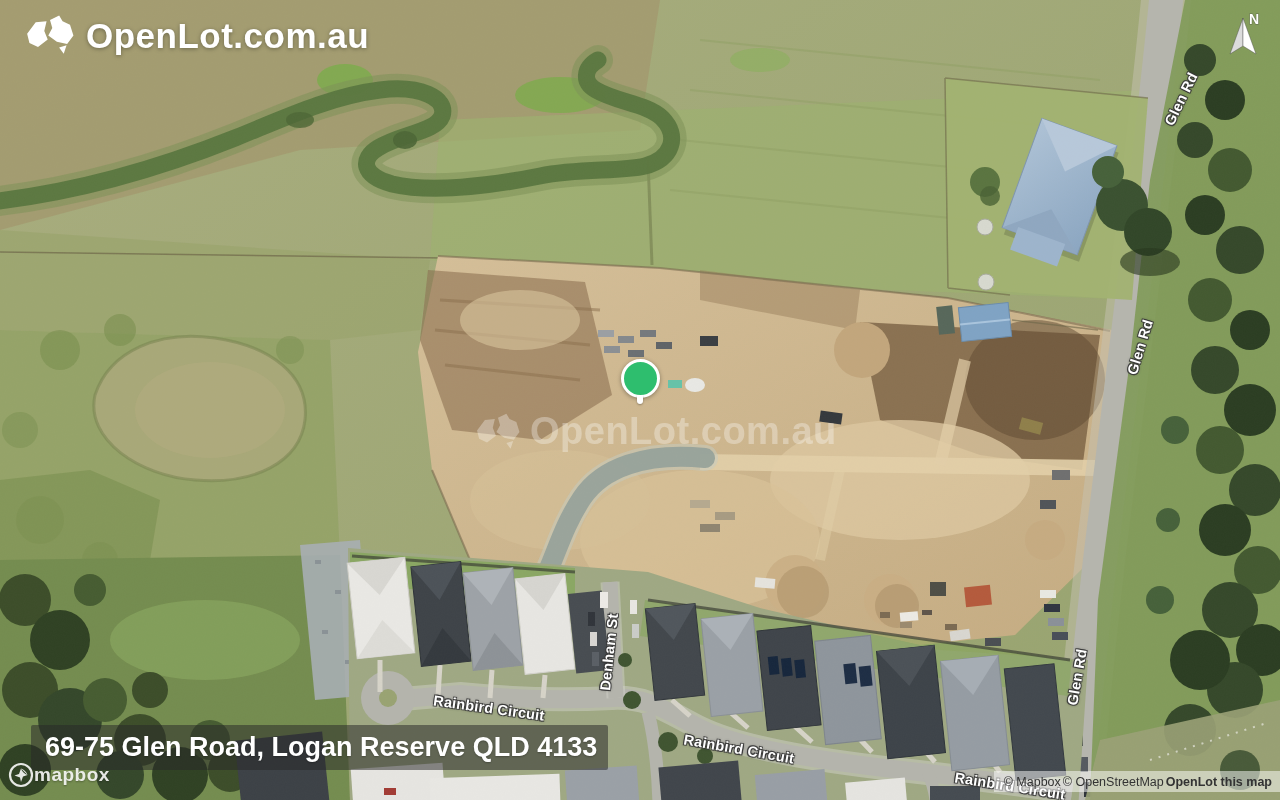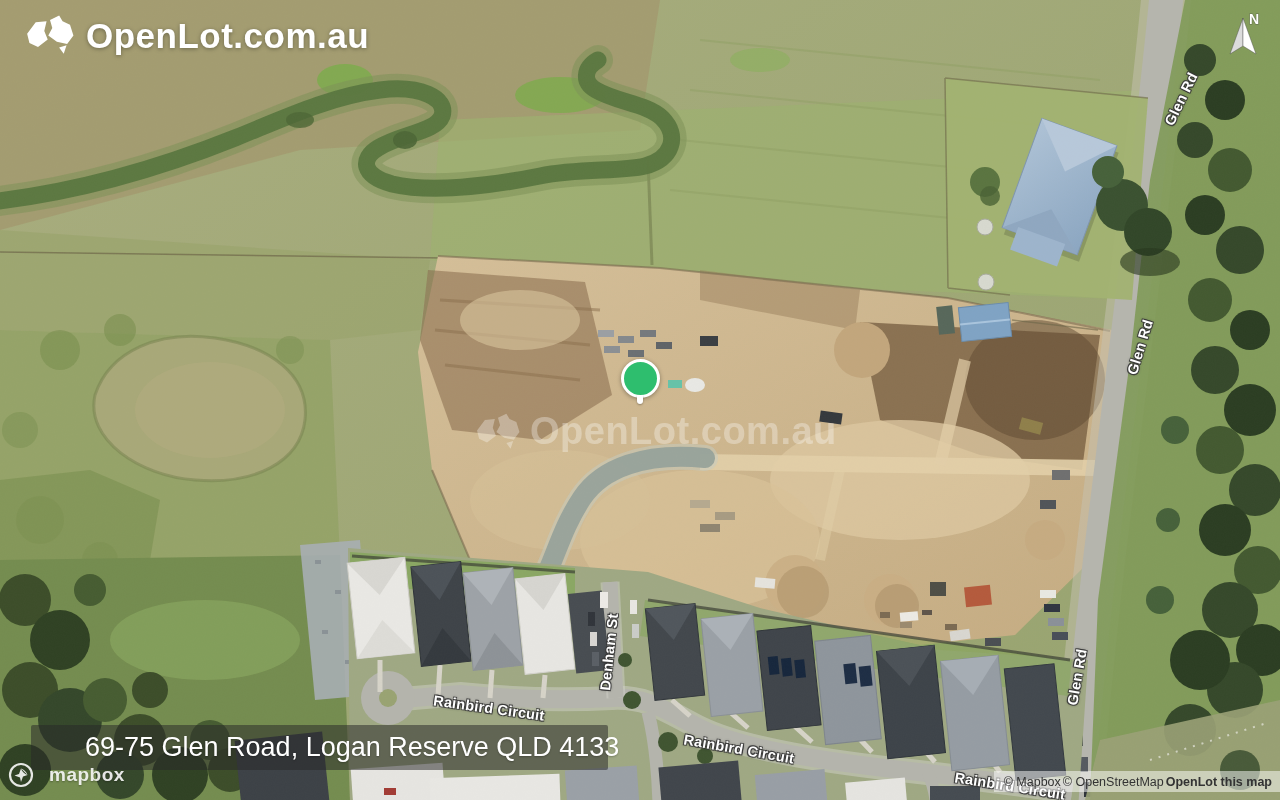--- a/index.html
+++ b/index.html
@@ -32,25 +32,25 @@
   .pin{position:absolute;z-index:12;left:621px;top:359px;width:38px;height:44px;}
   .pin .head{position:absolute;left:0;top:0;width:33px;height:33px;border-radius:50%;
         background:#2ebe6e;border:3px solid #fff;box-shadow:0 1px 4px rgba(0,0,0,.35);}
   .pin .stem{position:absolute;left:16px;top:36px;width:6px;height:9px;background:#fff;
         border-radius:0 0 3px 3px;box-shadow:0 1px 2px rgba(0,0,0,.3);}
 
   
   .addrbar{position:absolute;left:31px;top:725px;width:577px;height:45px;z-index:25;
         background:rgba(40,40,40,.52);border-radius:2px;display:flex;align-items:center;
         padding:0 14px;box-sizing:border-box;}
-  .addrbar span{color:#fff;font-size:27px;font-weight:400;white-space:nowrap;
-        text-shadow:0 1px 2px rgba(0,0,0,.25);margin-left:40px;}
-
-  
-  .mapboxlogo{position:absolute;left:8px;top:762px;z-index:25;display:flex;align-items:center;gap:15px;
+  .addrbar span{color:#fff;font-size:27px;font-weight:700;white-space:nowrap;
+        text-shadow:0 1px 2px rgba(0,0,0,.25);}
+
+  
+  .mapboxlogo{position:absolute;left:8px;top:762px;z-index:25;display:flex;align-items:center;gap:0;
         color:rgba(255,255,255,.88);text-shadow:0 1px 2px rgba(0,0,0,.3);}
   .mapboxlogo .word{font-size:19px;font-weight:700;letter-spacing:.5px;}
 
   
   .attrib{position:absolute;right:0;top:771px;height:21px;z-index:26;
         background:rgba(255,255,255,.5);display:flex;align-items:center;gap:2px;
         padding:0 8px 0 10px;font-size:12.5px;color:#333;}
   .attrib a{color:#333;text-decoration:none;}
   .attrib .improve{font-weight:700;}
 </style>

